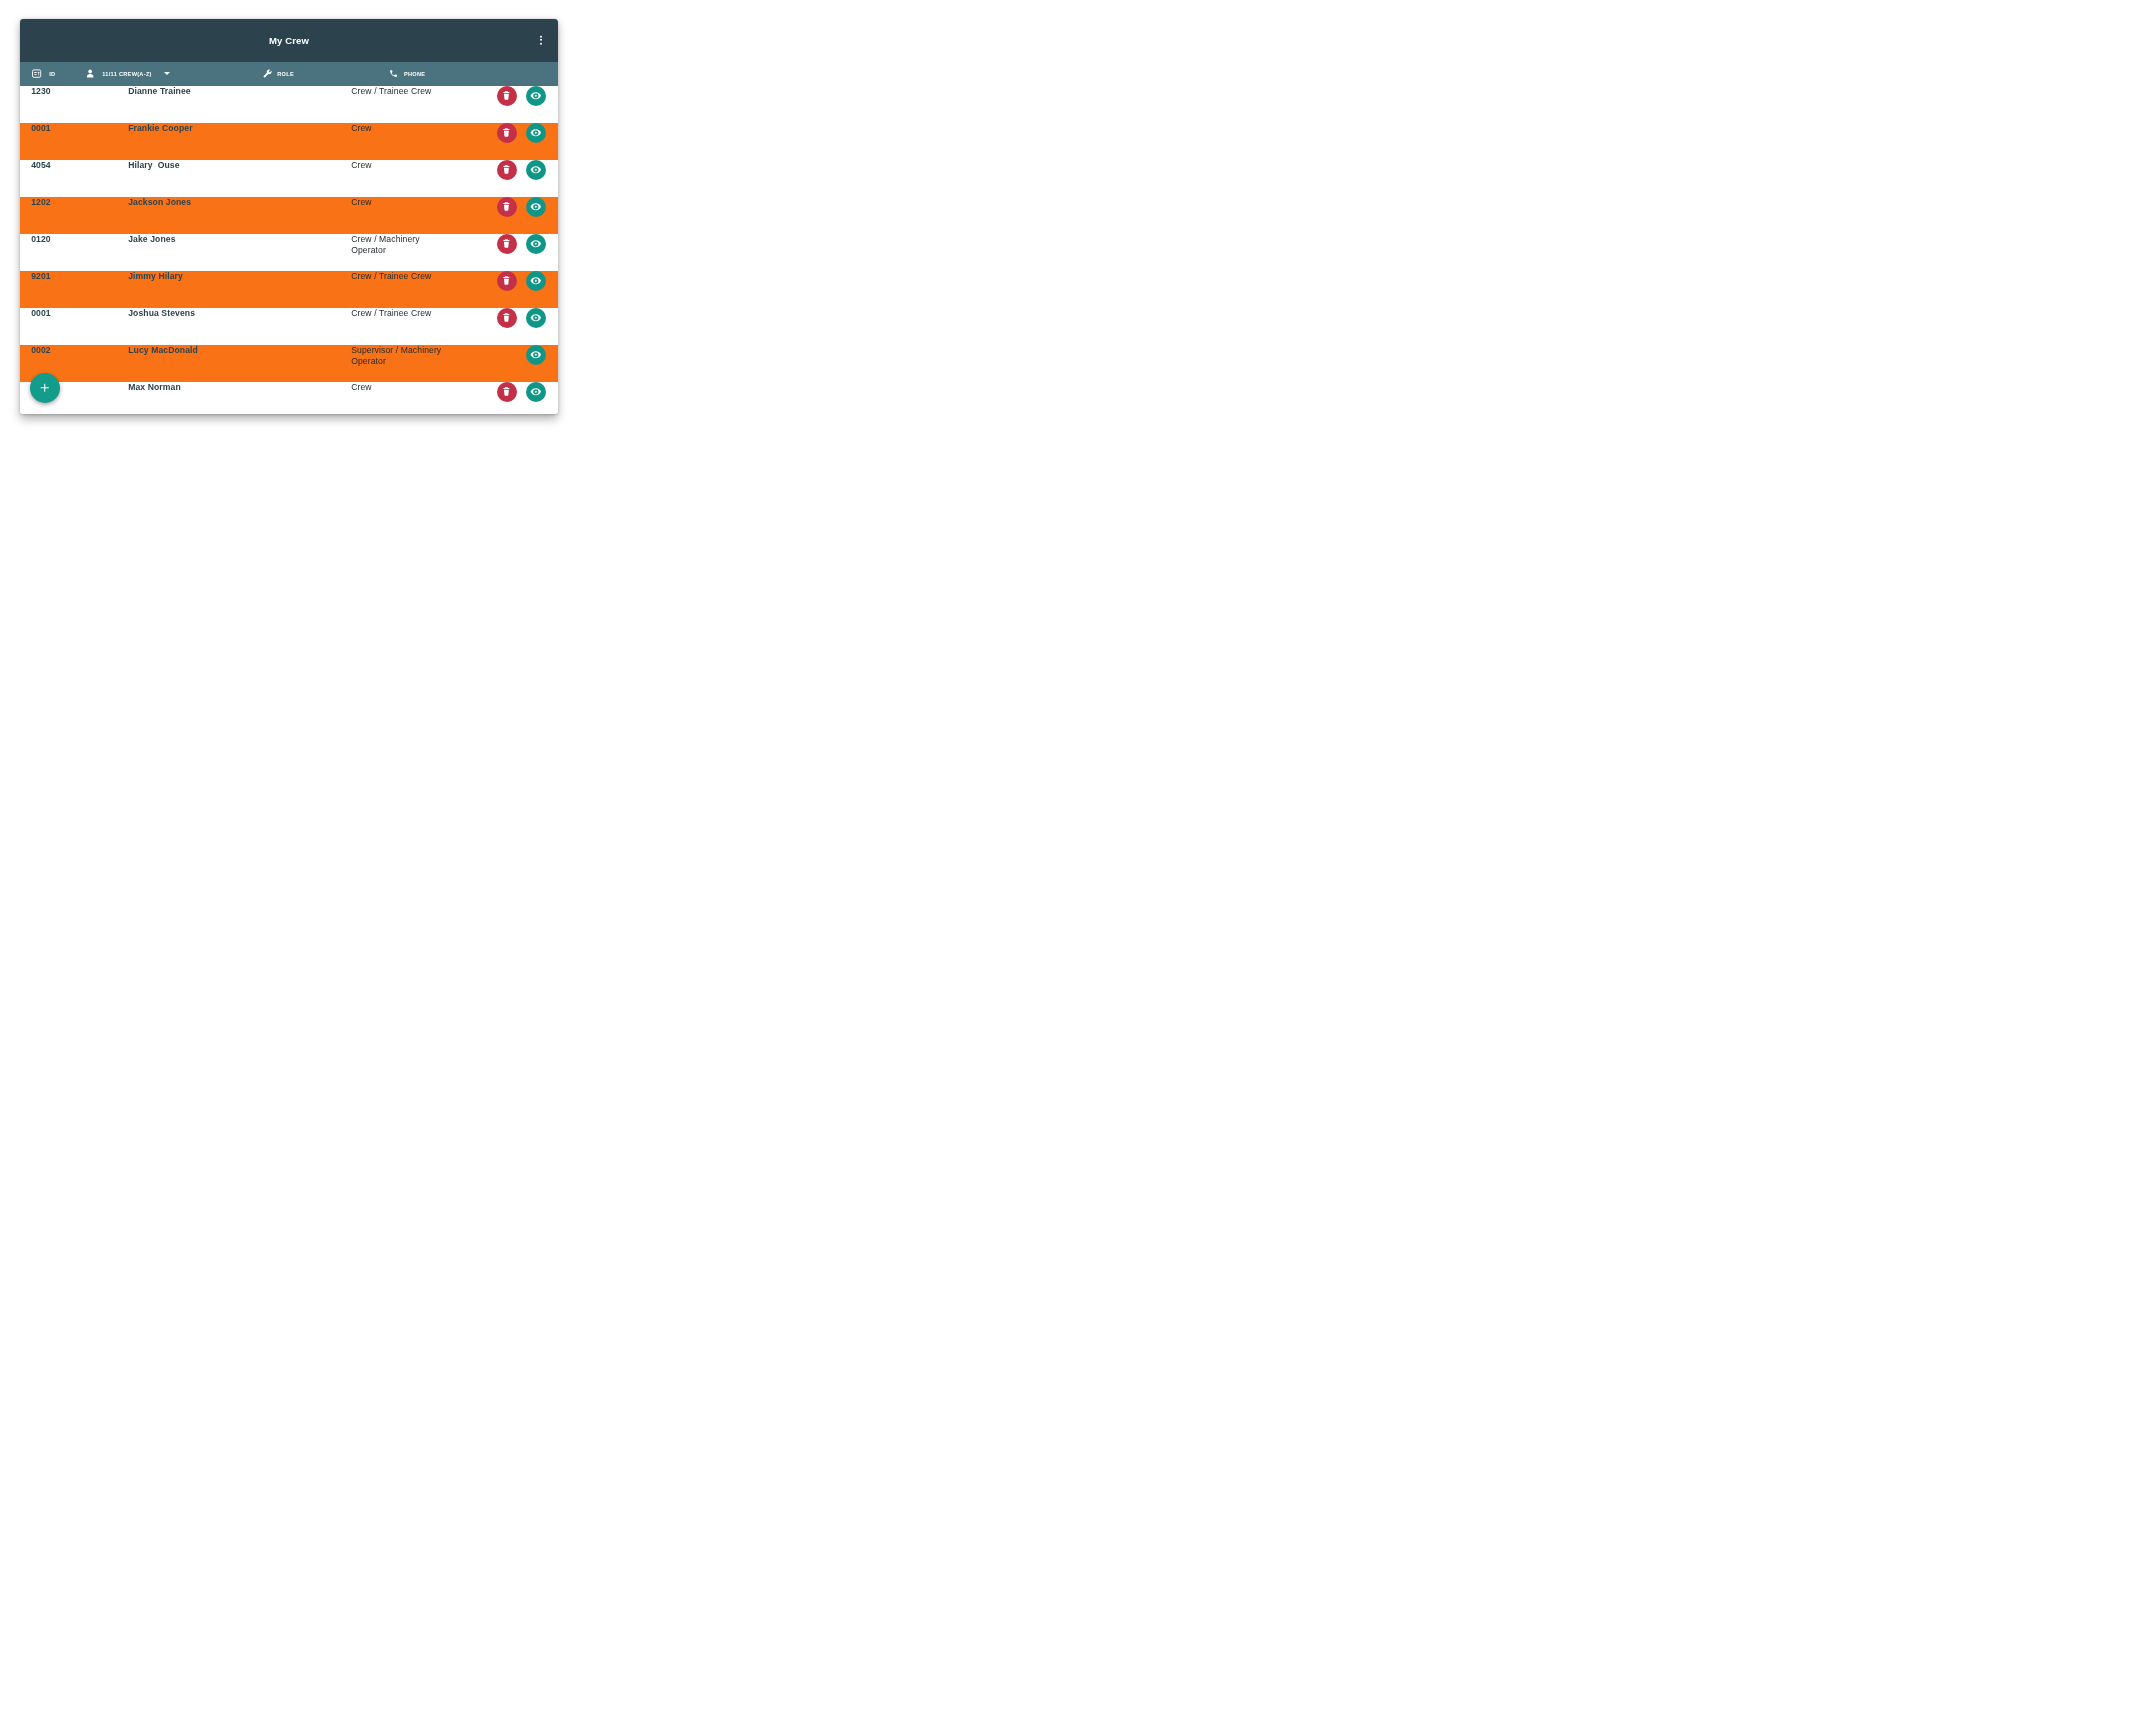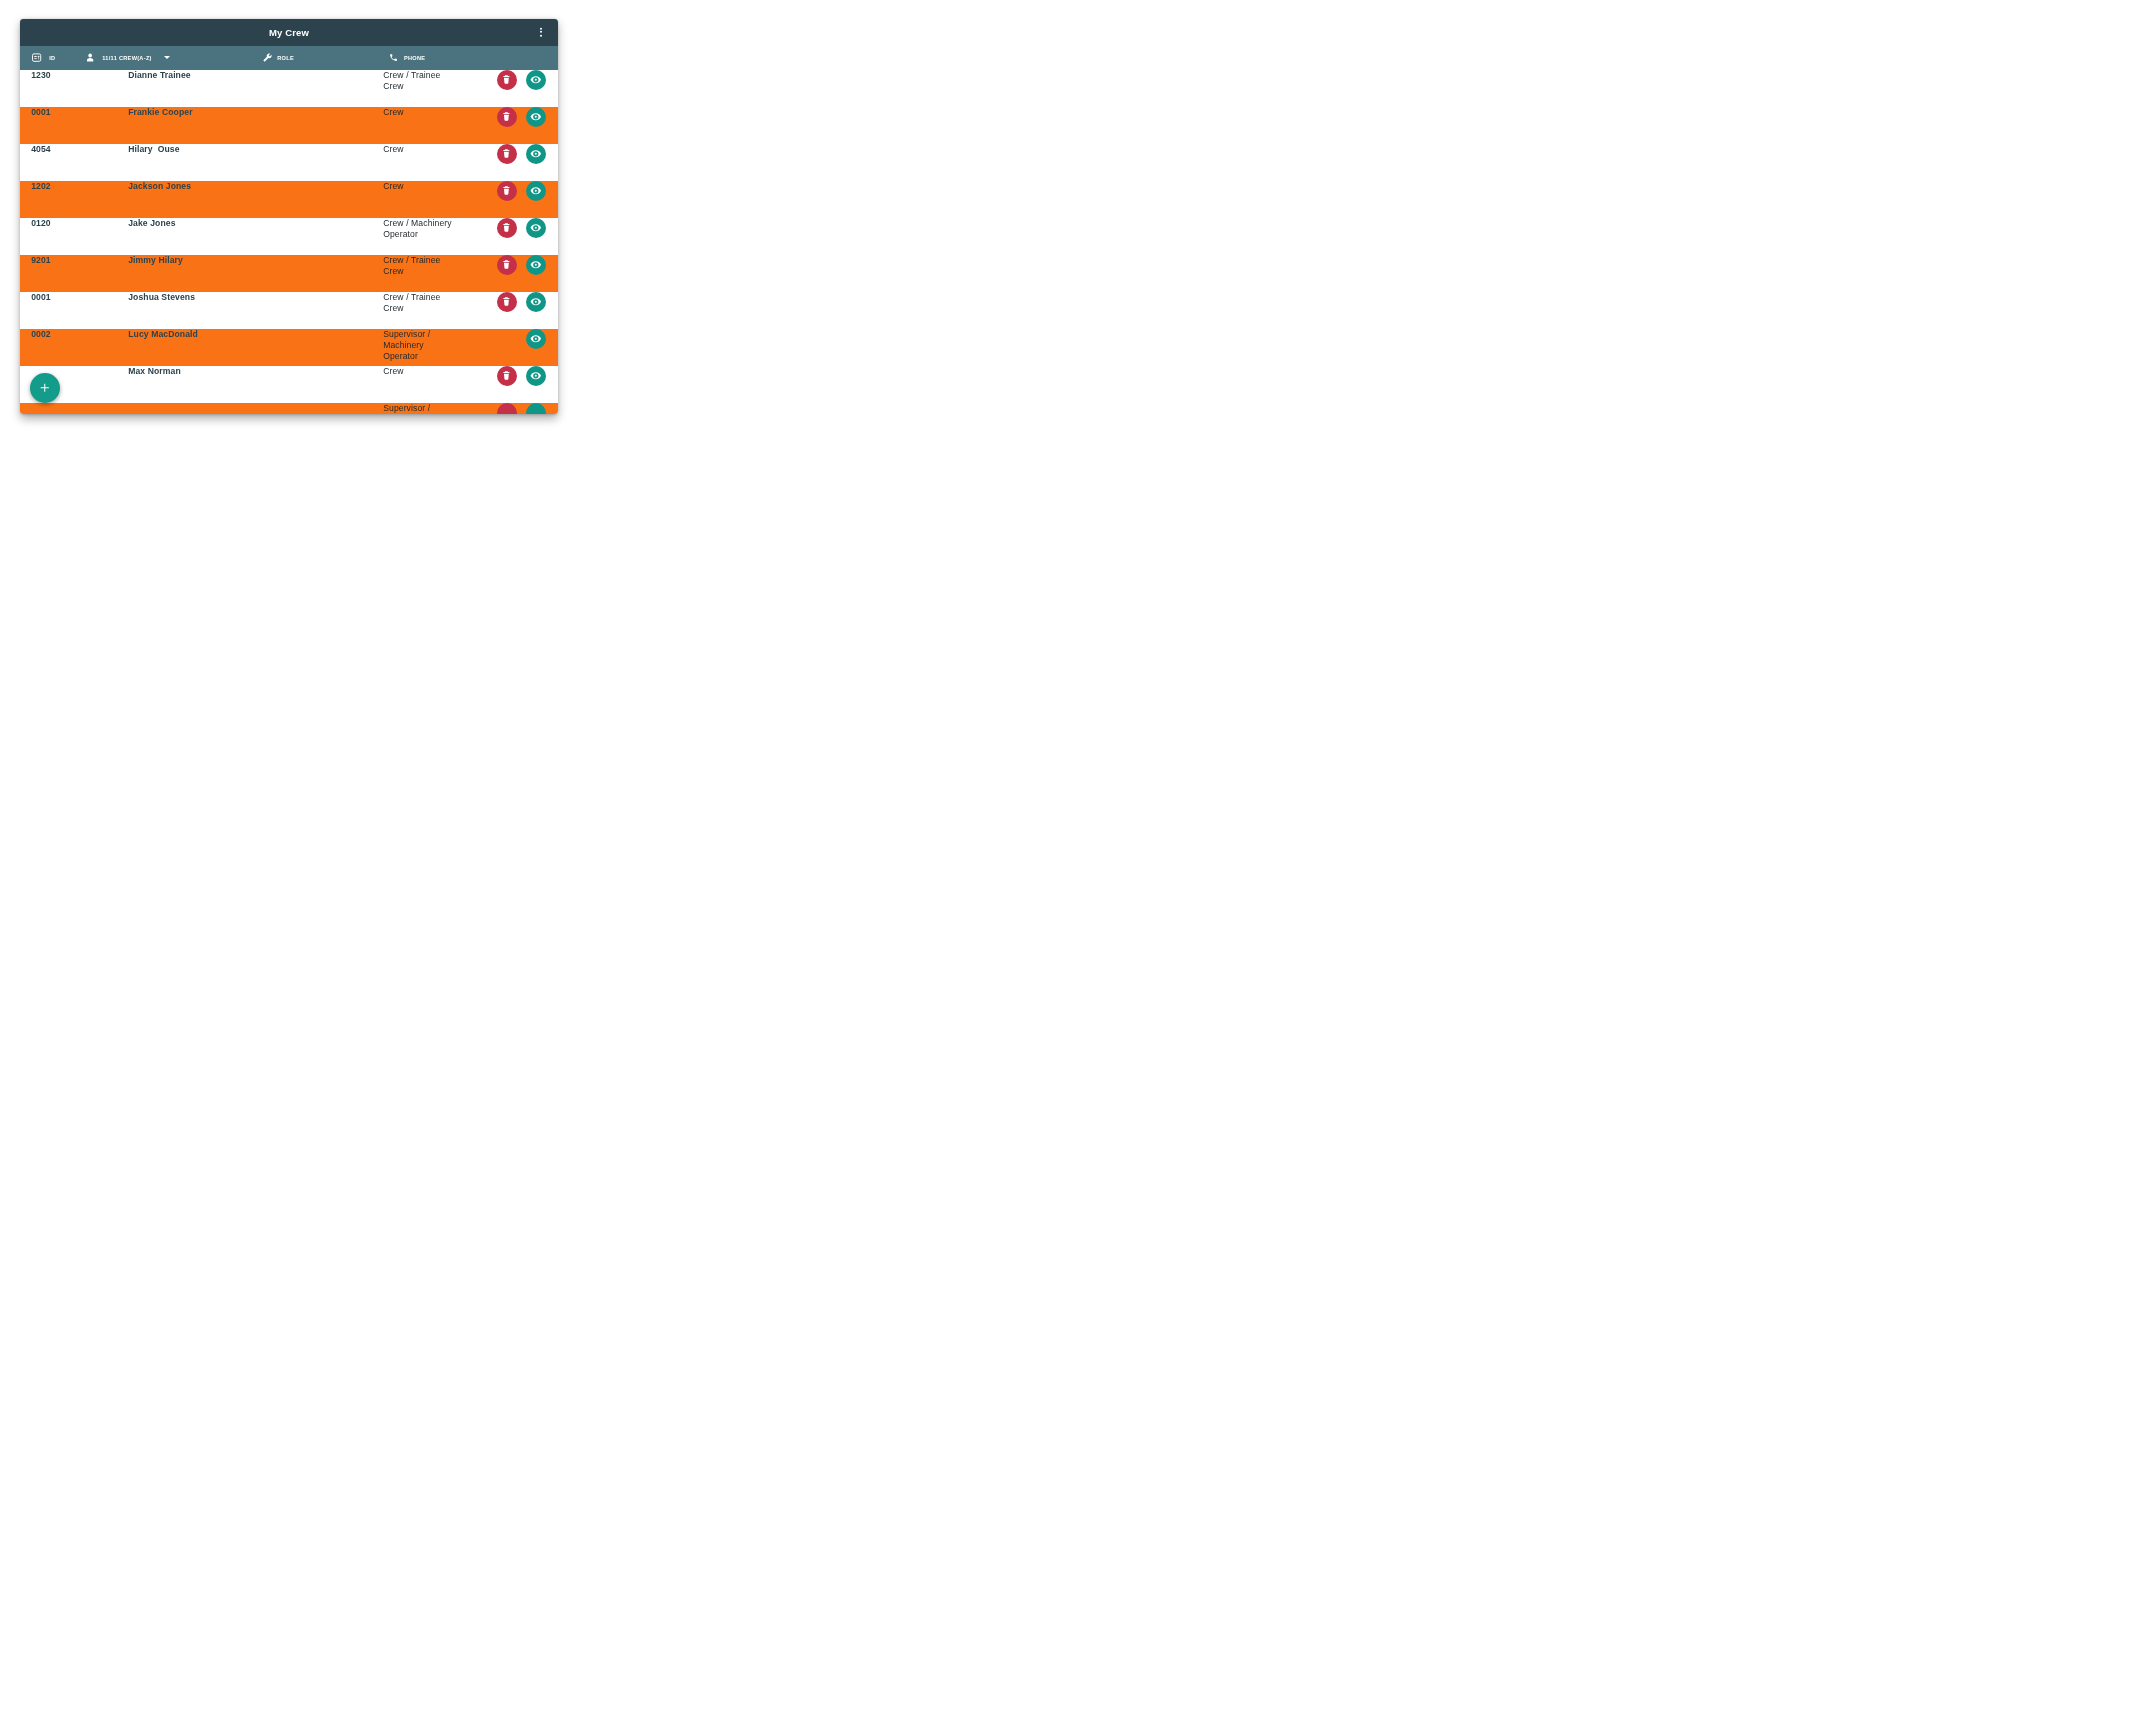--- a/index.html
+++ b/index.html
@@ -9,21 +9,21 @@
   .page { position:relative; width:577px; height:433px; background:#ffffff; }
 
   .card {
     position:absolute; left:20px; top:18.5px; width:538px; height:395px;
     background:#ffffff; border-radius:3.4px; overflow:hidden;
     box-shadow:0 4.3px 9.5px rgba(0,0,0,0.30), 0 0.9px 2.6px rgba(0,0,0,0.18);
   }
 
   
   .appbar {
-    position:relative; height:27px; background:#2C424C;
+    position:relative; height:43px; background:#2C424C;
     display:flex; align-items:center; justify-content:center;
   }
   .appbar-title { color:#ffffff; font-size:9.5px; font-weight:700; letter-spacing:0.1px; }
   .kebab {
     position:absolute; right:11.2px; top:50%; transform:translateY(-50%);
     width:12px; height:14.6px; background:none; border:none; cursor:pointer;
     display:flex; flex-direction:column; align-items:center; justify-content:center; gap:1.3px;
   }
   .kebab i { width:2.2px; height:2.2px; border-radius:50%; background:#ffffff; display:block; }
 
@@ -45,21 +45,21 @@
   
   .rows { height:342px; }
   .row {
     display:flex; align-items:flex-start; height:37px;
     padding-left:11.2px; padding-right:12px; background:#ffffff;gap:44px;
   }
   .row.alt { background:#f97316; }
   .cell-id   { width:53px; font-size:8.6px; font-weight:700; color:#2C434D; letter-spacing:0.1px; }
   .cell-name { width:179px; font-size:8.6px; font-weight:700; color:#2C434D;
                letter-spacing:0.1px; white-space:pre-wrap; }
-  .cell-role { flex:1;margin-left:32px; }
+  .cell-role { flex:1; }
   .role-text { max-width:120px; font-size:8.6px; color:#1E272C; line-height:11.2px; letter-spacing:0.1px; }
   .cell-actions { width:50px; display:flex; justify-content:flex-end; align-items:center; gap:9.5px; }
 
   .action-btn {
     width:20px; height:20px; border-radius:50%; border:none; cursor:pointer;
     display:flex; align-items:center; justify-content:center; flex:none; padding:0;
   }
   .btn-delete { background:#C53049; }
   .btn-view   { background:#109686; }
 

